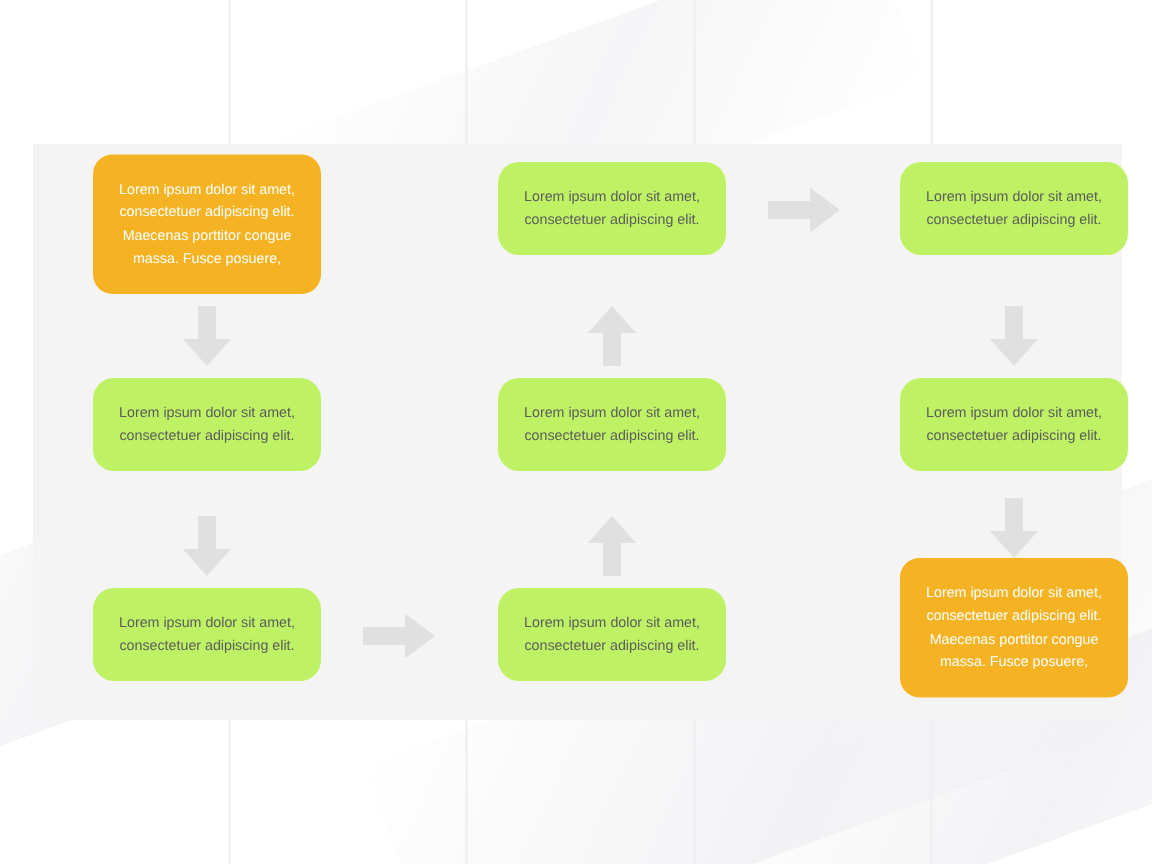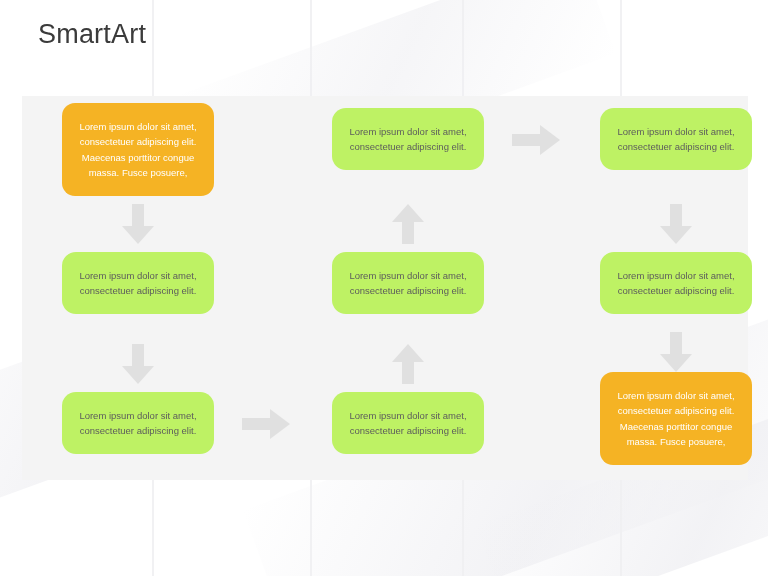--- a/index.html
+++ b/index.html
@@ -116,21 +116,20 @@
 
   <div class="band b4"></div>
   <div class="band b1"></div>
   <div class="band b2"></div>
   <div class="band b3"></div>
   <div class="vstripe" style="left:152px"></div>
   <div class="vstripe" style="left:310px"></div>
   <div class="vstripe" style="left:462px"></div>
   <div class="vstripe" style="left:620px"></div>
 
-  <div id="title">SmartArt</div>
 
   <div id="panel">
 
     <div class="node accent c1 r1 tall">
       <span class="txt">Lorem ipsum dolor sit amet, consectetuer adipiscing elit. Maecenas porttitor congue massa. Fusce posuere,</span>
     </div>
 
     <div class="arrow" style="left:100px; top:108px;">
       <svg width="32" height="40" viewBox="0 0 32 40" aria-hidden="true">
         <polygon points="10,0 22,0 22,22 32,22 16,40 0,22 10,22" fill="#e0e0e0"></polygon>

